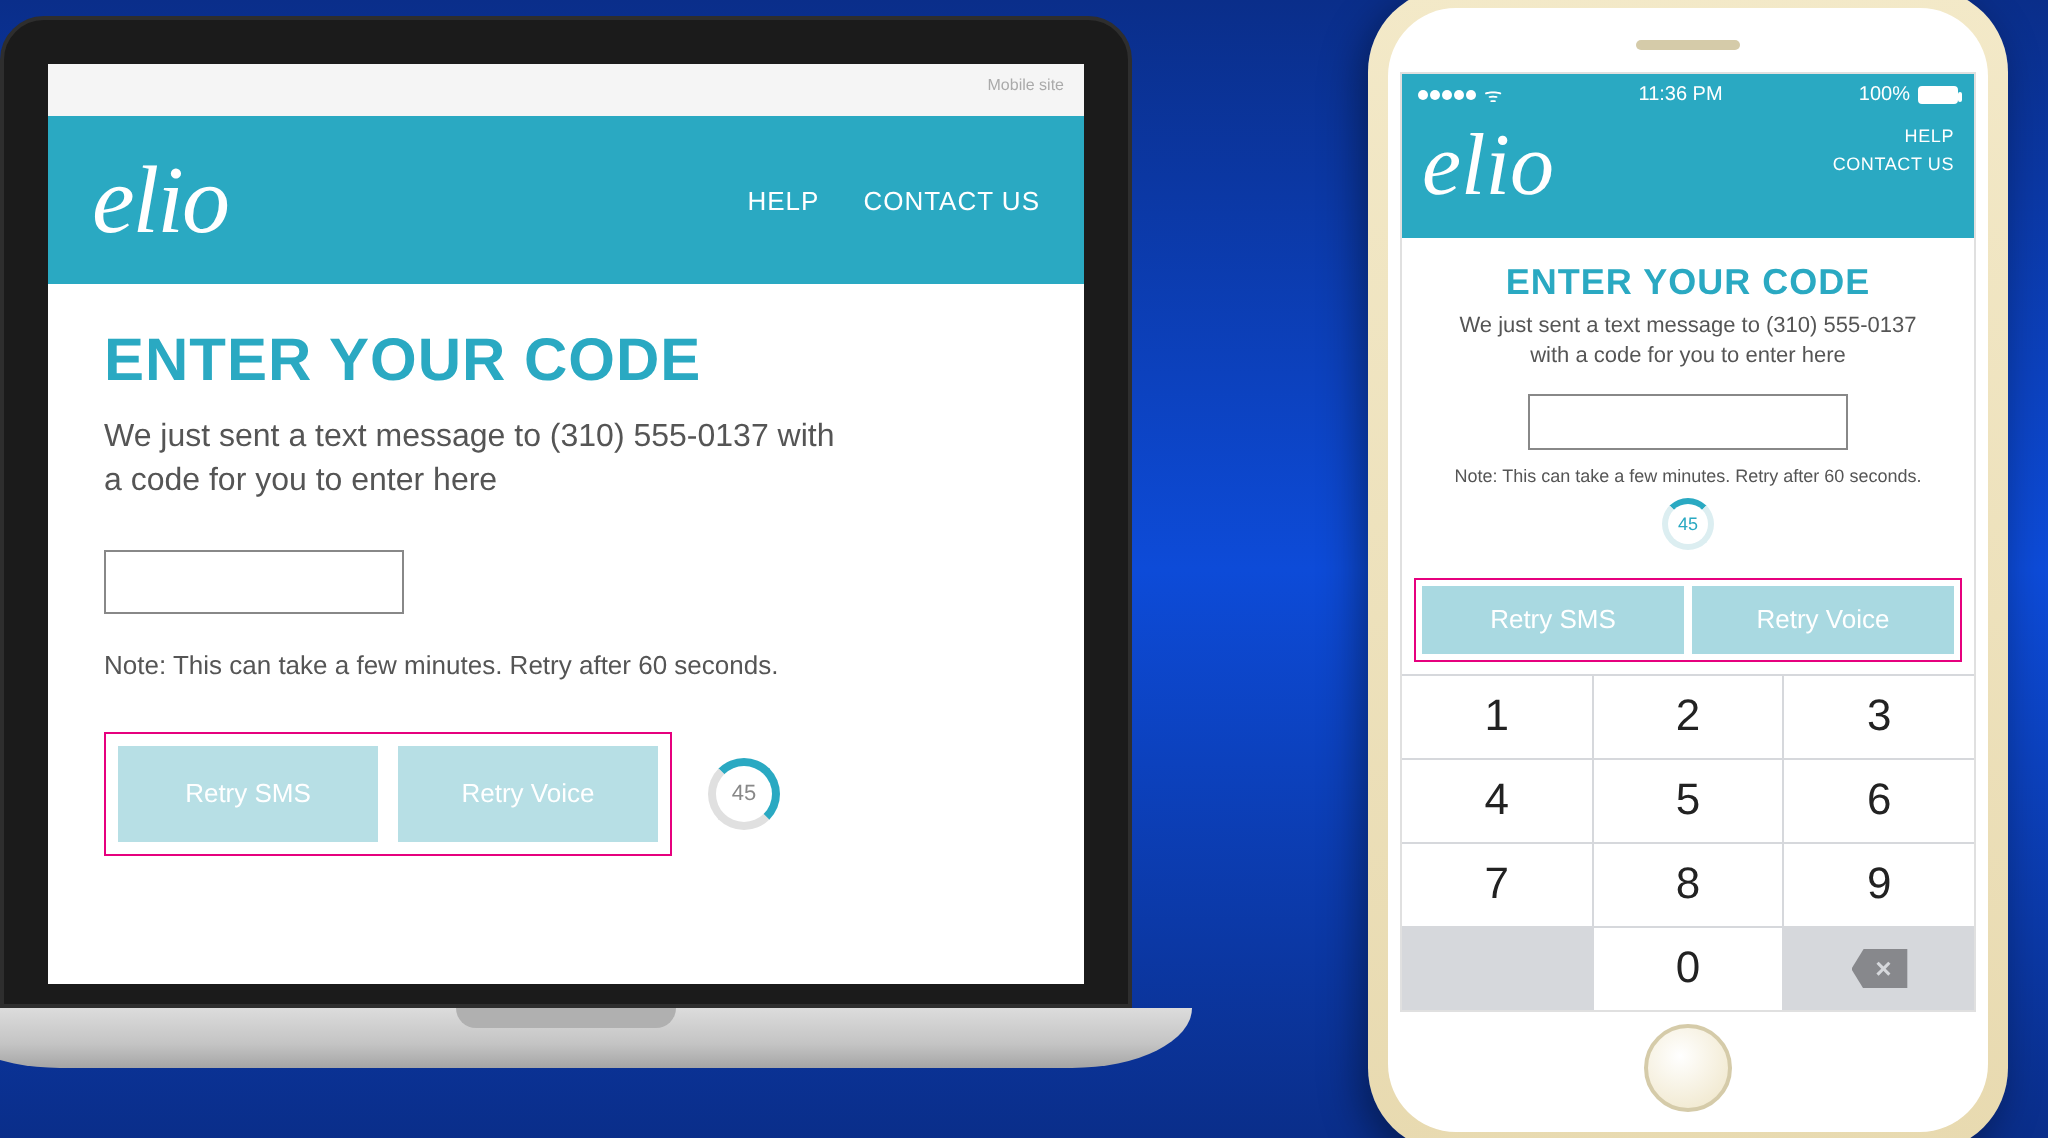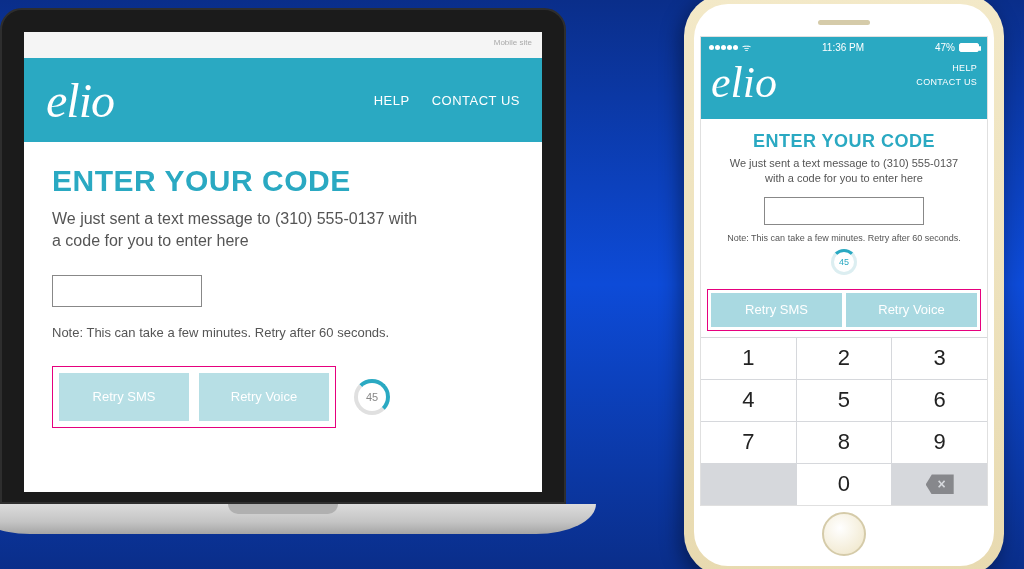--- a/index.html
+++ b/index.html
@@ -318,21 +318,21 @@
                 <i></i>
                 <i></i>
                 <i></i>
                 <i></i>
                 <i></i>
               </span>
             <span class="wifi-icon">ᯤ</span>
           </div>
           <span>11:36 PM</span>
           <div class="m-status-right">
-            <span>47%</span>
+            <span>100%</span>
             <span class="batt">
                 <i></i>
               </span>
           </div>
         </div>
 
         <div class="m-header">
           <div class="m-logo">elio</div>
           <div class="m-header-links">
             <a>HELP</a>

